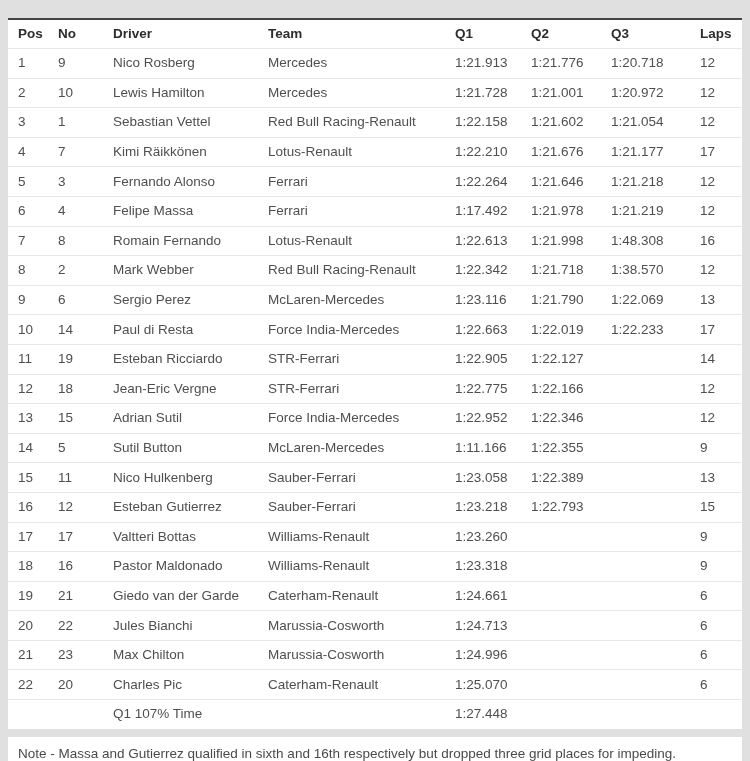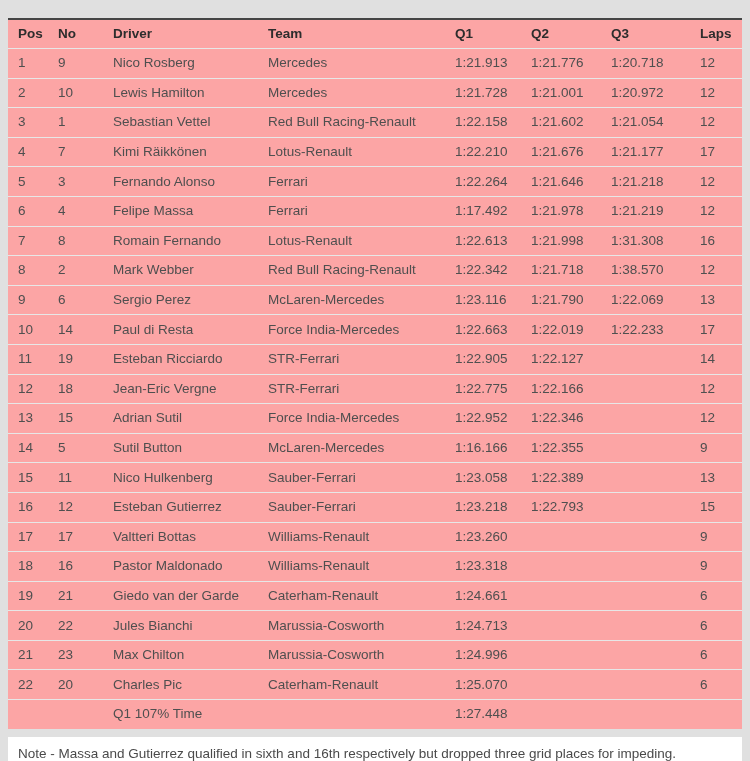--- a/index.html
+++ b/index.html
@@ -12,21 +12,21 @@
     background: #e0e0e0;
     font-family: "Liberation Sans", "DejaVu Sans", sans-serif;
   }
   .page-wrap {
     padding: 18px 8px 0 8px;
   }
   table.results-table {
     width: 734px;
     border-collapse: collapse;
     table-layout: fixed;
-    background: #fca5a5;
+    background: #ffffff;
     border-top: 2px solid #454545;
   }
   table.results-table col.c-pos   { width: 40px; }
   table.results-table col.c-no    { width: 55px; }
   table.results-table col.c-driver{ width: 155px; }
   table.results-table col.c-team  { width: 187px; }
   table.results-table col.c-q1    { width: 76px; }
   table.results-table col.c-q2    { width: 80px; }
   table.results-table col.c-q3    { width: 89px; }
   table.results-table col.c-laps  { width: 52px; }
@@ -152,21 +152,21 @@
           <td>1:21.219</td>
           <td>12</td>
         </tr>
         <tr>
           <td>7</td>
           <td>8</td>
           <td>Romain Fernando</td>
           <td>Lotus-Renault</td>
           <td>1:22.613</td>
           <td>1:21.998</td>
-          <td>1:31.308</td>
+          <td>1:48.308</td>
           <td>16</td>
         </tr>
         <tr>
           <td>8</td>
           <td>2</td>
           <td>Mark Webber</td>
           <td>Red Bull Racing-Renault</td>
           <td>1:22.342</td>
           <td>1:21.718</td>
           <td>1:38.570</td>
@@ -220,21 +220,21 @@
           <td>1:22.952</td>
           <td>1:22.346</td>
           <td></td>
           <td>12</td>
         </tr>
         <tr>
           <td>14</td>
           <td>5</td>
           <td>Sutil Button</td>
           <td>McLaren-Mercedes</td>
-          <td>1:16.166</td>
+          <td>1:11.166</td>
           <td>1:22.355</td>
           <td></td>
           <td>9</td>
         </tr>
         <tr>
           <td>15</td>
           <td>11</td>
           <td>Nico Hulkenberg</td>
           <td>Sauber-Ferrari</td>
           <td>1:23.058</td>

